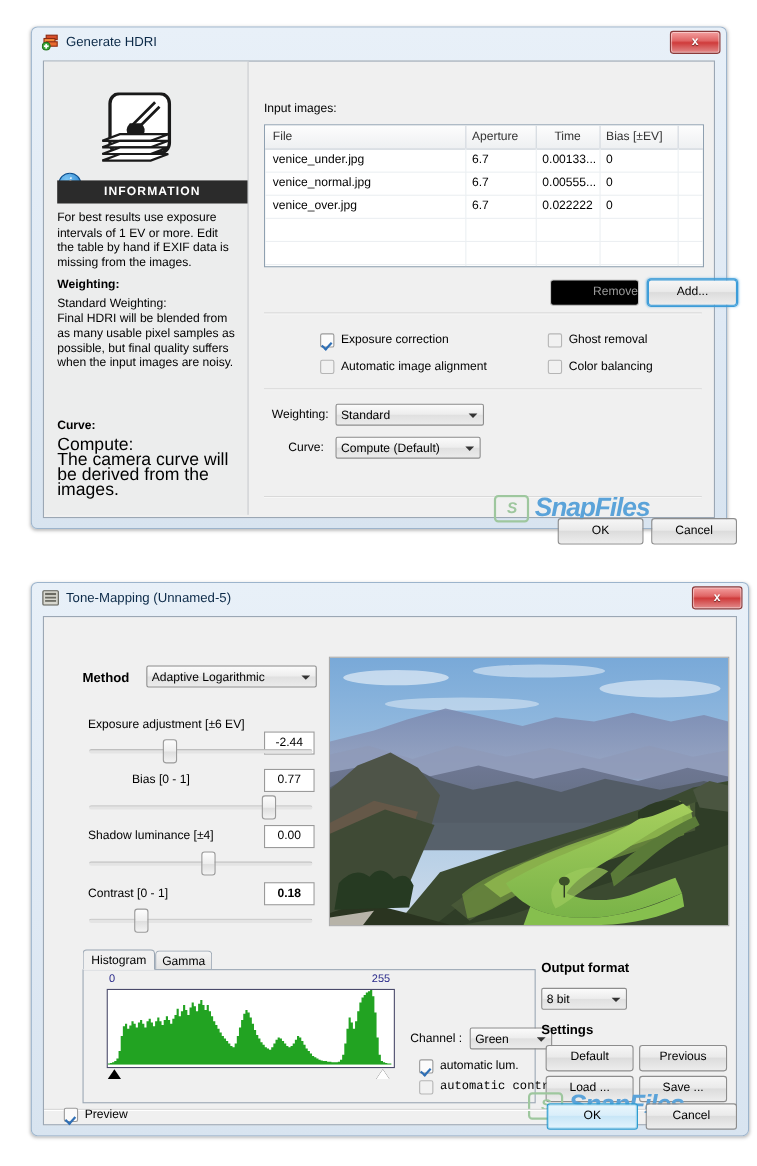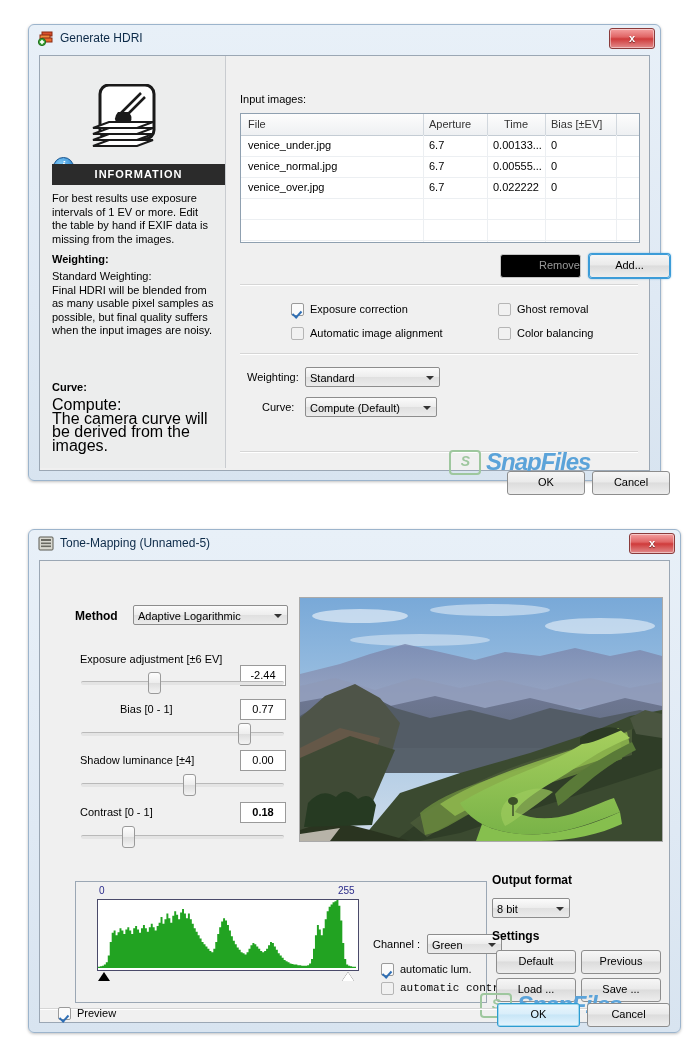--- a/index.html
+++ b/index.html
@@ -299,20 +299,24 @@
         <line x1="213" y1="218" x2="213" y2="206" stroke="#2d3a22" stroke-width="1.3"></line>
         <ellipse cx="213" cy="203" rx="5" ry="4" fill="#3c5128"></ellipse>
         <path d="M280 140 q10 -8 22 -10 q12 -2 20 2 q-14 6 -24 10 q-10 4 -18 4 z" fill="#2c3a24"></path>
         <path d="M0 232 L30 222 L70 232 L110 243 L0 243 Z" fill="#2a3420"></path>
         <path d="M0 236 L40 230 L30 243 L0 243 Z" fill="#b7b3a8"></path>
         <path d="M330 120 L345 112 L362 116 L362 140 L336 136 Z" fill="#4a5540"></path>
         <path d="M8 205 q14 -16 28 -6 q10 -12 22 2 q12 -8 18 6 l-4 20 l-68 2 z" fill="#263a22"></path>
       </svg>
     </div>
 
+    <div class="tabstrip" style="left:35px;top:302px;width:410px;height:19px;">
+      <div class="tab sel" style="left:0;top:0;width:66px;">Histogram</div>
+      <div class="tab" style="left:66px;top:1px;width:52px;height:18px;">Gamma</div>
+    </div>
     <div class="panelbox" style="left:35px;top:320px;width:410px;height:120px;">
       <span style="position:absolute;left:23px;top:3px;font-size:10px;color:#2a2a8a;">0</span>
       <span style="position:absolute;left:262px;top:3px;font-size:10px;color:#2a2a8a;">255</span>
       <div class="histframe" style="left:21px;top:17px;width:260px;height:70px;">
         <svg id="histo-svg" width="258" height="68" viewBox="0 0 258 68" preserveAspectRatio="none">
             <path d="M0,68 L0.00,66.87 L1.95,66.87 L1.95,66.30 L3.91,66.30 L3.91,65.73 L5.86,65.73 L5.86,64.60 L7.82,64.60 L7.82,62.33 L9.77,62.33 L9.77,55.53 L11.73,55.53 L11.73,41.93 L13.68,41.93 L13.68,32.87 L15.64,32.87 L15.64,30.60 L17.59,30.60 L17.59,35.13 L19.55,35.13 L19.55,32.30 L21.50,32.30 L21.50,28.33 L23.45,28.33 L23.45,30.60 L25.41,30.60 L25.41,34.00 L27.36,34.00 L27.36,29.47 L29.32,29.47 L29.32,27.20 L31.27,27.20 L31.27,30.60 L33.23,30.60 L33.23,34.00 L35.18,34.00 L35.18,28.33 L37.14,28.33 L37.14,26.07 L39.09,26.07 L39.09,29.47 L41.05,29.47 L41.05,32.87 L43.00,32.87 L43.00,28.33 L44.95,28.33 L44.95,24.93 L46.91,24.93 L46.91,28.33 L48.86,28.33 L48.86,31.73 L50.82,31.73 L50.82,27.20 L52.77,27.20 L52.77,23.80 L54.73,23.80 L54.73,27.20 L56.68,27.20 L56.68,30.60 L58.64,30.60 L58.64,26.07 L60.59,26.07 L60.59,22.67 L62.55,22.67 L62.55,17.00 L64.50,17.00 L64.50,23.80 L66.45,23.80 L66.45,19.27 L68.41,19.27 L68.41,13.60 L70.36,13.60 L70.36,18.13 L72.32,18.13 L72.32,22.67 L74.27,22.67 L74.27,15.87 L76.23,15.87 L76.23,11.33 L78.18,11.33 L78.18,14.73 L80.14,14.73 L80.14,19.27 L82.09,19.27 L82.09,12.47 L84.05,12.47 L84.05,9.07 L86.00,9.07 L86.00,13.60 L87.95,13.60 L87.95,18.13 L89.91,18.13 L89.91,13.60 L91.86,13.60 L91.86,19.27 L93.82,19.27 L93.82,23.80 L95.77,23.80 L95.77,28.33 L97.73,28.33 L97.73,31.73 L99.68,31.73 L99.68,35.13 L101.64,35.13 L101.64,38.53 L103.59,38.53 L103.59,41.93 L105.55,41.93 L105.55,44.20 L107.50,44.20 L107.50,46.47 L109.45,46.47 L109.45,48.73 L111.41,48.73 L111.41,51.00 L113.36,51.00 L113.36,52.13 L115.32,52.13 L115.32,48.73 L117.27,48.73 L117.27,41.93 L119.23,41.93 L119.23,34.00 L121.18,34.00 L121.18,27.20 L123.14,27.20 L123.14,21.53 L125.09,21.53 L125.09,18.13 L127.05,18.13 L127.05,20.40 L129.00,20.40 L129.00,24.93 L130.95,24.93 L130.95,30.60 L132.91,30.60 L132.91,36.27 L134.86,36.27 L134.86,40.80 L136.82,40.80 L136.82,44.20 L138.77,44.20 L138.77,47.60 L140.73,47.60 L140.73,49.87 L142.68,49.87 L142.68,52.13 L144.64,52.13 L144.64,53.27 L146.59,53.27 L146.59,54.40 L148.55,54.40 L148.55,52.13 L150.50,52.13 L150.50,48.73 L152.45,48.73 L152.45,45.33 L154.41,45.33 L154.41,43.07 L156.36,43.07 L156.36,44.20 L158.32,44.20 L158.32,46.47 L160.27,46.47 L160.27,48.73 L162.23,48.73 L162.23,51.00 L164.18,51.00 L164.18,52.13 L166.14,52.13 L166.14,51.00 L168.09,51.00 L168.09,48.73 L170.05,48.73 L170.05,45.33 L172.00,45.33 L172.00,41.93 L173.95,41.93 L173.95,43.07 L175.91,43.07 L175.91,46.47 L177.86,46.47 L177.86,49.87 L179.82,49.87 L179.82,53.27 L181.77,53.27 L181.77,55.53 L183.73,55.53 L183.73,57.80 L185.68,57.80 L185.68,60.07 L187.64,60.07 L187.64,61.20 L189.59,61.20 L189.59,62.33 L191.55,62.33 L191.55,63.47 L193.50,63.47 L193.50,64.03 L195.45,64.03 L195.45,64.60 L197.41,64.60 L197.41,64.60 L199.36,64.60 L199.36,65.17 L201.32,65.17 L201.32,65.17 L203.27,65.17 L203.27,65.73 L205.23,65.73 L205.23,65.73 L207.18,65.73 L207.18,65.73 L209.14,65.73 L209.14,65.17 L211.09,65.17 L211.09,63.47 L213.05,63.47 L213.05,58.93 L215.00,58.93 L215.00,48.73 L216.95,48.73 L216.95,35.13 L218.91,35.13 L218.91,24.93 L220.86,24.93 L220.86,29.47 L222.82,29.47 L222.82,35.13 L224.77,35.13 L224.77,28.33 L226.73,28.33 L226.73,19.27 L228.68,19.27 L228.68,11.33 L230.64,11.33 L230.64,6.80 L232.59,6.80 L232.59,4.53 L234.55,4.53 L234.55,2.27 L236.50,2.27 L236.50,1.13 L238.45,1.13 L238.45,0.00 L240.41,0.00 L240.41,5.67 L242.36,5.67 L242.36,20.40 L244.32,20.40 L244.32,43.07 L246.27,43.07 L246.27,58.93 L248.23,58.93 L248.23,64.60 L250.18,64.60 L250.18,65.73 L252.14,65.73 L252.14,66.30 L254.09,66.30 L254.09,66.87 L256.05,66.87 L256.05,66.87 L258.00,66.87 L258,68 Z" fill="#22a322"></path>
           </svg>
       </div>
       <span style="position:absolute;left:22px;top:90px;width:0;height:0;border-left:6px solid transparent;border-right:6px solid transparent;border-bottom:9px solid #000;"></span>
       <span style="position:absolute;left:266px;top:90px;width:0;height:0;border-left:6px solid transparent;border-right:6px solid transparent;border-bottom:9px solid #fff;filter:drop-shadow(0 0 0.6px #000);"></span>

